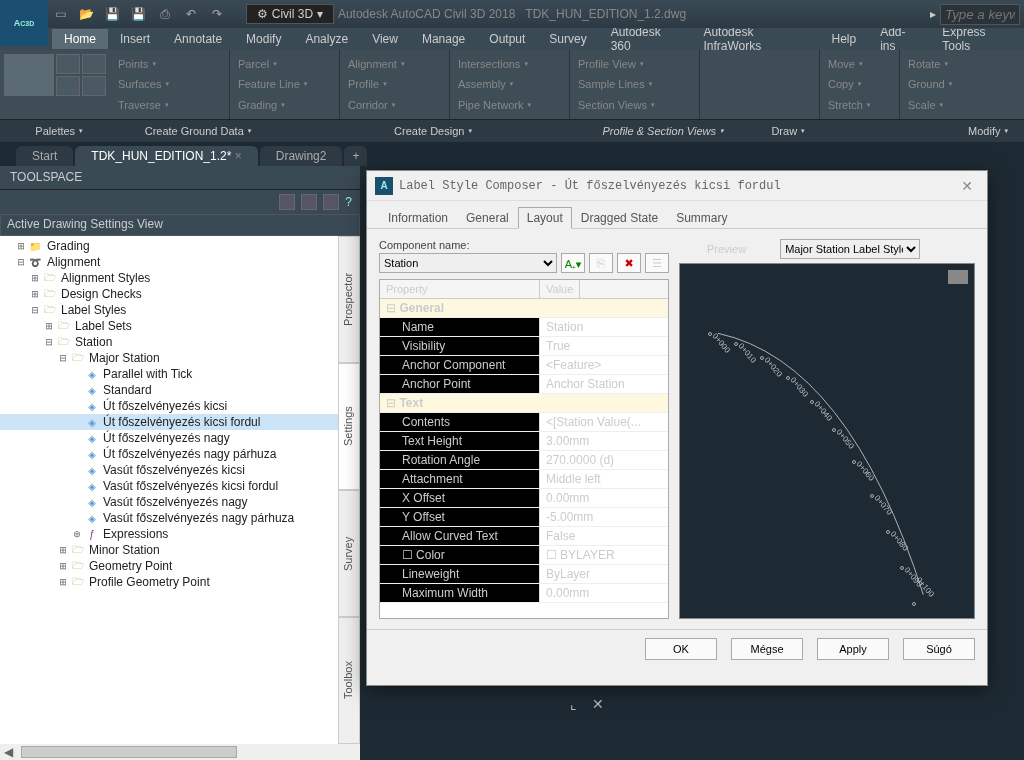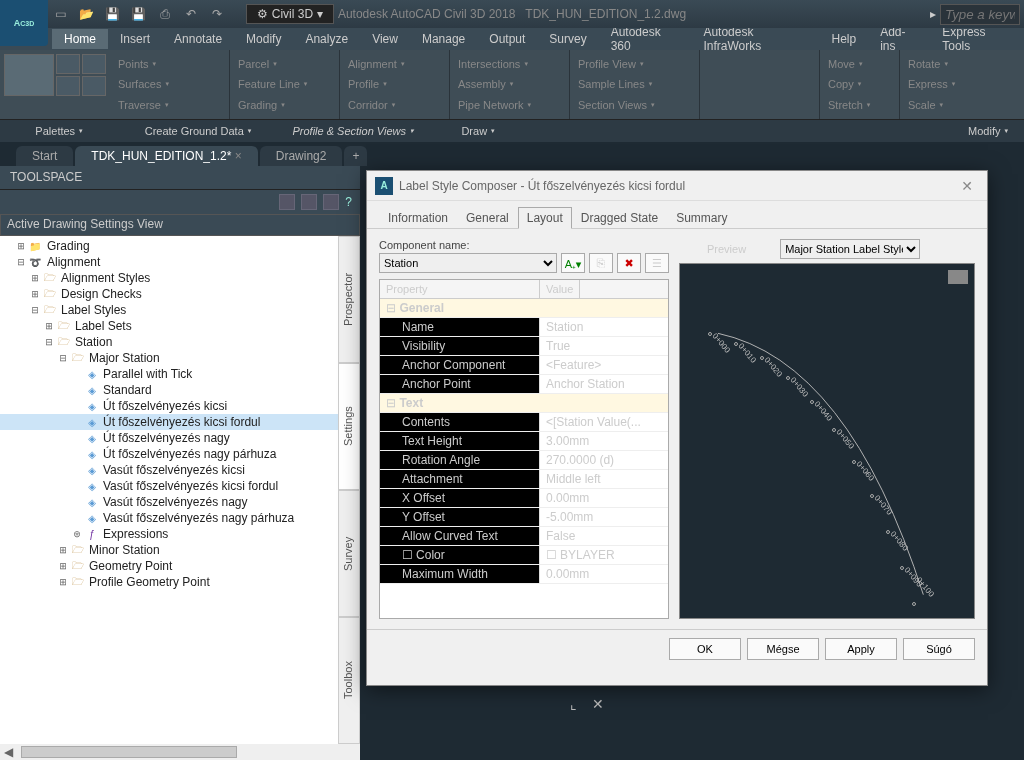--- a/index.html
+++ b/index.html
@@ -67,21 +67,21 @@
   .side-tabs { width:22px; background:#e8e8e8; display:flex; flex-direction:column;}
   .stab { flex:1; writing-mode:vertical-rl; transform:rotate(180deg); text-align:center; padding:8px 3px; font-size:11px; color:#555; border:1px solid #ccc; background:#efefef;}
   .stab.active { background:#fff;}
   
   .right-pane { flex:1; background:#1e2a33; position:relative;}
   
   
   .dlg { position:absolute; left:6px; top:4px; width:622px; height:516px; background:#f0f0f0; border:1px solid #888; box-shadow:0 4px 20px rgba(0,0,0,.5);}
   .dlg-title { height:30px; display:flex; align-items:center; padding:0 8px; border-bottom:1px solid #ddd;}
   .dlg-title .aic { width:18px; height:18px; background:#1b4f72; color:#9ed; font-size:10px; font-weight:bold; display:flex; align-items:center; justify-content:center; margin-right:6px;}
-  .dlg-title .txt { color:#666;}
+  .dlg-title .txt { color:#666;font-family:Liberation Mono, monospace;}
   .dlg-close { margin-left:auto; font-size:14px; color:#888; padding:0 6px;}
   .dlg-tabs { display:flex; padding:6px 12px 0 12px; border-bottom:1px solid #ccc;}
   .dlg-tab { padding:3px 8px; color:#555; border:1px solid transparent; border-bottom:none;}
   .dlg-tab.active { background:#f0f0f0; border-color:#aaa; border-bottom:1px solid #f0f0f0; margin-bottom:-1px;}
   .dlg-body { padding:10px 12px; display:flex; gap:10px; height:400px;}
   .dlg-left { width:290px;}
   .cn-lbl { font-size:11px; color:#444; margin-bottom:2px;}
   .cn-row { display:flex; gap:4px; margin-bottom:6px;}
   .cn-row select { flex:1; height:20px; border:1px solid #aaa; font-size:11px;}
   .cn-row .tbtn { width:24px; height:20px; border:1px solid #aaa; background:#fafafa; display:flex; align-items:center; justify-content:center; font-size:11px;}
@@ -98,21 +98,21 @@
   .pg-row.chk .c2::before { content:"☐ "; }
   
   .dlg-right { flex:1; display:flex; flex-direction:column;}
   .pv-head { display:flex; align-items:center; margin-bottom:4px; gap:6px;}
   .pv-head .pv-lbl { flex:0 0 auto; padding:0 28px; font-size:11px;}
   .pv-head select { width:140px; height:20px; border:1px solid #aaa; font-size:11px;}
   .pv-canvas { flex:1; background:#1e2a33; border:1px solid #888; position:relative; overflow:hidden;}
   .pv-tag { position:absolute; right:6px; top:6px; background:#888; width:20px; height:14px;}
   
   .dlg-btns { display:flex; justify-content:flex-end; gap:6px; padding:8px 12px; border-top:1px solid #ccc;}
-  .dlg-btns button { min-width:72px; height:22px; background:#fafafa; border:1px solid #aaa; font-size:11px;}
+  .dlg-btns button { min-width:72px; height:22px; background:#fafafa; border:1px solid #aaa; font-size:11px;margin-left:8px;}
   
   
   .curve { position:absolute; left:20px; top:60px; width:260px; height:280px;}
   .tick { position:absolute; width:4px; height:4px; border-radius:50%; border:1px solid #aaa;}
   .tlbl { position:absolute; font-size:8px; color:#bbb; transform:rotate(50deg); transform-origin:left center;}
   
   
   .hscroll { height:16px; background:#efefef; display:flex; align-items:center;}
   .hscroll .thumb { height:12px; width:60%; background:#ccc; margin-left:4px; border:1px solid #aaa;}
   
@@ -209,28 +209,29 @@
   <div class="rib-group" style="width:120px;">
     <div class="rib-btn" style="visibility:hidden">x</div>
   </div>
   <div class="rib-group" style="width:80px;">
     <div class="rib-btn">Move</div>
     <div class="rib-btn">Copy</div>
     <div class="rib-btn">Stretch</div>
   </div>
   <div class="rib-group" style="width:80px;border-right:none;">
     <div class="rib-btn">Rotate</div>
-    <div class="rib-btn">Express</div>
+    <div class="rib-btn">Ground</div>
     <div class="rib-btn">Scale</div>
   </div>
 </div>
 
 <div class="panelrow">
   <div class="pt" style="width:118px;justify-content:center;">Palettes</div>
   <div class="pt" style="width:160px;justify-content:center;">Create Ground Data</div>
+  <div class="pt" style="width:310px;justify-content:center;">Create Design</div>
   <div class="pt" style="width:150px;justify-content:center;font-style:italic;">Profile &amp; Section Views</div>
   <div class="pt" style="width:100px;justify-content:center;">Draw</div>
   <div class="pt" style="flex:1;justify-content:flex-end;padding-right:16px;">Modify</div>
 </div>
 
 <div class="doctabs">
   <div class="dtab">Start</div>
   <div class="dtab active"><span>TDK_HUN_EDITION_1.2*</span> <span style="color:#888">×</span></div>
   <div class="dtab">Drawing2</div>
   <div class="dtab plus">+</div>
@@ -459,20 +460,24 @@
                 <div class="c1">Y Offset</div>
                 <div class="c2">-5.00mm</div>
               </div>
             <div class="pg-row">
                 <div class="c1">Allow Curved Text</div>
                 <div class="c2">False</div>
               </div>
             <div class="pg-row chk">
                 <div class="c1">Color</div>
                 <div class="c2">BYLAYER</div>
+              </div>
+            <div class="pg-row">
+                <div class="c1">Lineweight</div>
+                <div class="c2">ByLayer</div>
               </div>
             <div class="pg-row">
                 <div class="c1">Maximum Width</div>
                 <div class="c2">0.00mm</div>
               </div>
           </div>
         </div>
         <div class="dlg-right">
           <div class="pv-head">
             <div class="pv-lbl">Preview</div>

